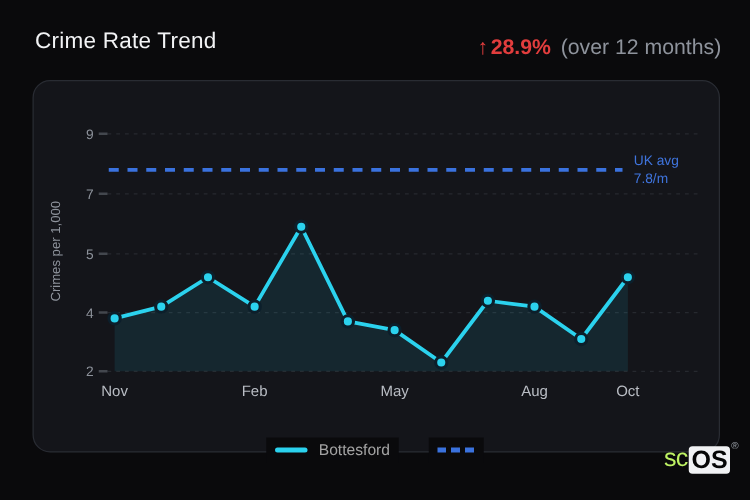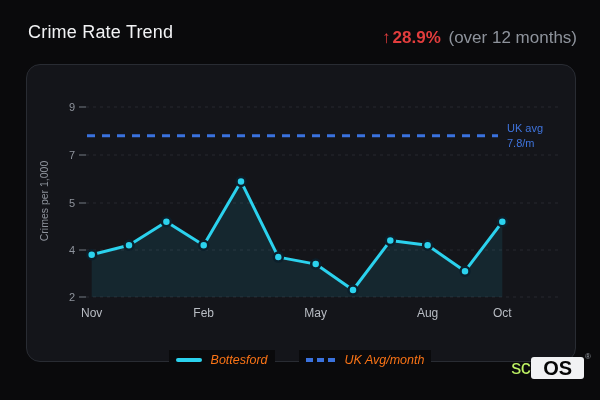--- a/index.html
+++ b/index.html
@@ -27,29 +27,29 @@
   .ytick{fill:#8e939c;font-size:11px;}
   .xtick{fill:#b9bdc4;font-size:12px;}
   .ann{fill:#3f74dd;font-size:11px;}
   .legend{
     position:absolute;left:0;right:0;top:350px;
     display:flex;justify-content:center;gap:24px;z-index:2;
   }
   .litem{
     display:flex;align-items:center;gap:9px;
     background:#0a0a0c;padding:3px 7px;
-    color:#f97316;font-size:12.5px;cursor:pointer;font-style:italic;
+    color:#a3a3a3;font-size:12.5px;cursor:pointer;
   }
   .sw-solid{width:26px;height:4px;border-radius:2px;background:#2bd2ee;}
   .sw-dash{width:30px;height:4px;
     background:repeating-linear-gradient(90deg,#3a72de 0 7px,transparent 7px 11px);}
   .logo{position:absolute;right:9px;bottom:21px;display:flex;align-items:center;z-index:3;}
   .logo-sc{color:#bef264;font-size:20px;letter-spacing:-.5px;}
   .logo-os{background:#f1f2f4;color:#060606;font-weight:700;font-size:20px;
-    line-height:22px;padding:0 12px;border-radius:3px;margin-left:1px;}
+    line-height:22px;padding:0 2px;border-radius:3px;margin-left:1px;}
   .logo-reg{color:#9aa0a8;font-size:8px;align-self:flex-start;margin-top:-4px;margin-left:1px;}
 </style>
 </head>
 <body>
 
 <h1 class="page-title">Crime Rate Trend</h1>
 
 <div class="trend-stat">
   <span class="trend-arrow">↑</span><span class="trend-pct">28.9%</span>
   <span class="trend-note">(over 12 months)</span>
@@ -98,21 +98,20 @@
     </svg>
 </div>
 
 <div class="legend">
   <div class="litem">
     <span class="sw-solid"></span>
     <span>Bottesford</span>
   </div>
   <div class="litem">
     <span class="sw-dash"></span>
-    <span>UK Avg/month</span>
   </div>
 </div>
 
 <div class="logo">
   <span class="logo-sc">sc</span>
   <span class="logo-os">OS</span>
   <span class="logo-reg">®</span>
 </div>
 
 </body></html>

